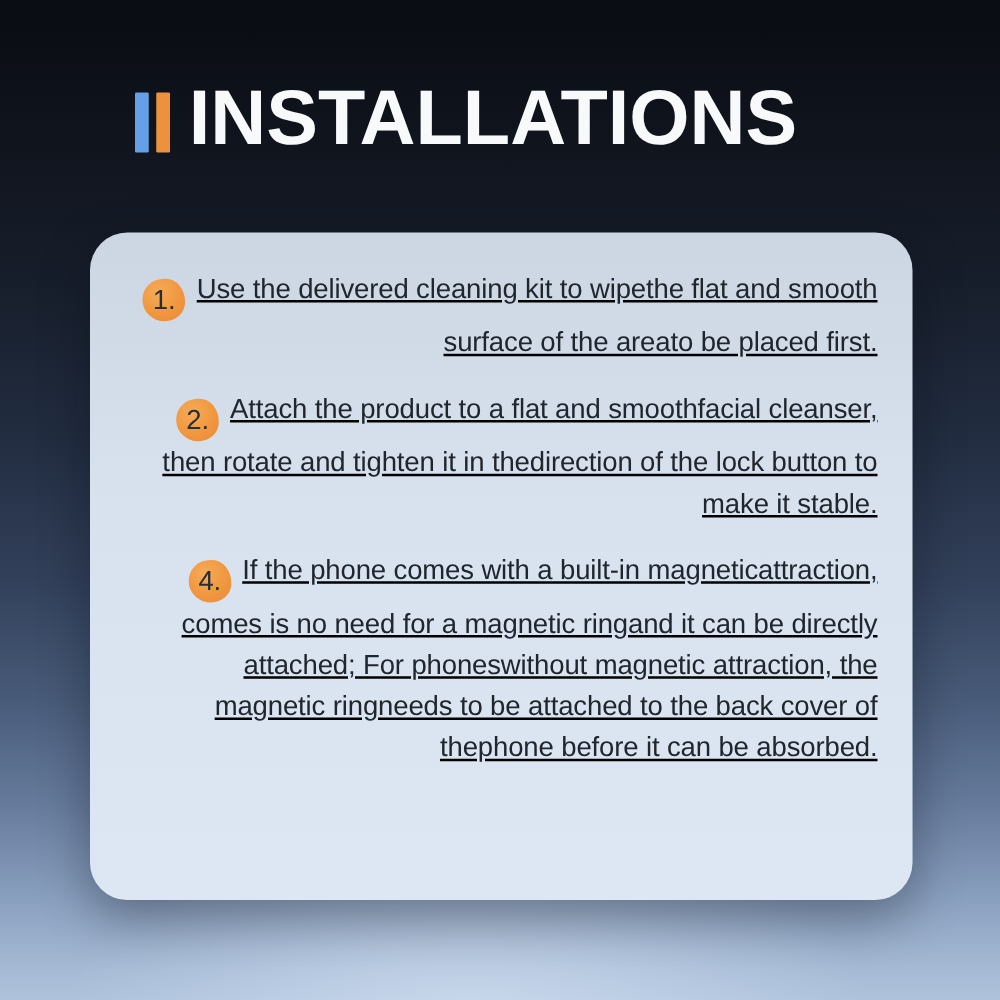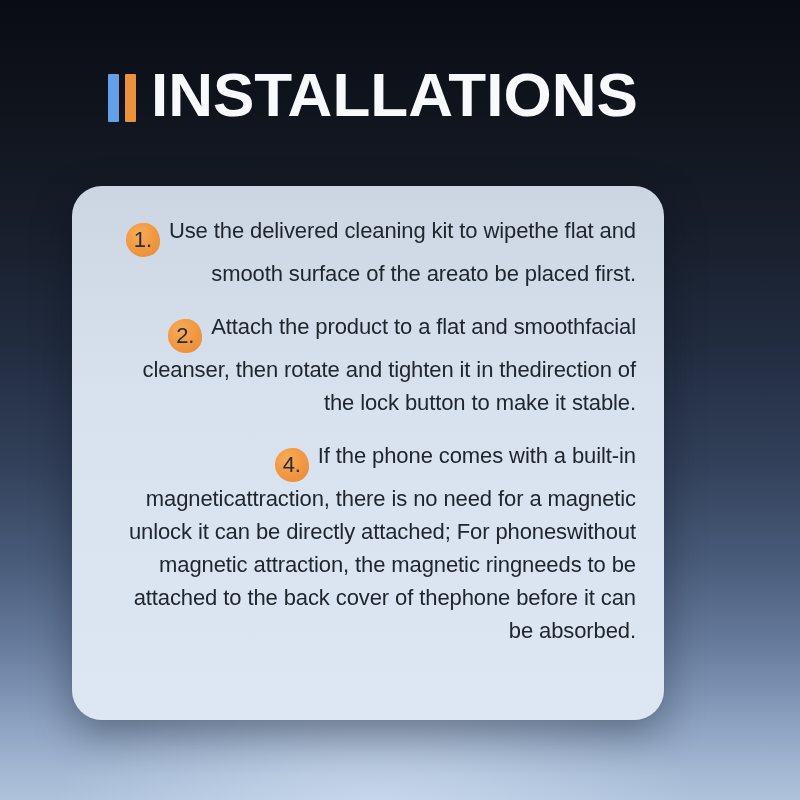--- a/index.html
+++ b/index.html
@@ -63,27 +63,28 @@
     font-size: 62px;
     line-height: 62px;
     font-weight: 700;
     letter-spacing: 0px;
     color: #f8f9fa;
   }
   .card {
     position: absolute;
     left: 72px;
     top: 186px;
-    width: 592px;
+    width: 658px;
     height: 534px;
     box-sizing: border-box;
     border-radius: 30px;
     background: linear-gradient(180deg, #ccd6e3 0%, #d8e1ee 40%, #dde7f3 100%);
     box-shadow: 0 14px 40px rgba(5, 9, 16, 0.35);
     padding: 28px 28px 0 38px;
+    text-decoration: underline;
   }
   .step {
     margin: 0 0 20px 0;
     font-size: 22px;
     line-height: 33px;
     letter-spacing: -0.1px;
     color: #20262e;
   }
   .badge {
     display: inline-flex;
@@ -113,15 +114,15 @@
     </div>
     <h1 class="title">INSTALLATIONS</h1>
   </div>
 
   <div class="card">
     <p class="step"><span class="badge">1.</span><span class="step-text">Use the delivered cleaning kit to wipethe flat and smooth surface of the areato be placed first.</span></p>
 
     <p class="step"><span class="badge">2.</span><span class="step-text">Attach the product to a flat and smoothfacial cleanser, then rotate and tighten it in thedirection of the lock button to make it stable.</span></p>
 
 
-    <p class="step"><span class="badge">4.</span><span class="step-text">If the phone comes with a built-in magneticattraction, there is no need for a magnetic unlock it can be directly attached; For phoneswithout magnetic attraction, the magnetic ringneeds to be attached to the back cover of thephone before it can be absorbed.</span></p>
+    <p class="step"><span class="badge">4.</span><span class="step-text">If the phone comes with a built-in magneticattraction, comes is no need for a magnetic ringand it can be directly attached; For phoneswithout magnetic attraction, the magnetic ringneeds to be attached to the back cover of thephone before it can be absorbed.</span></p>
   </div>
 </div>
 
 </body></html>

